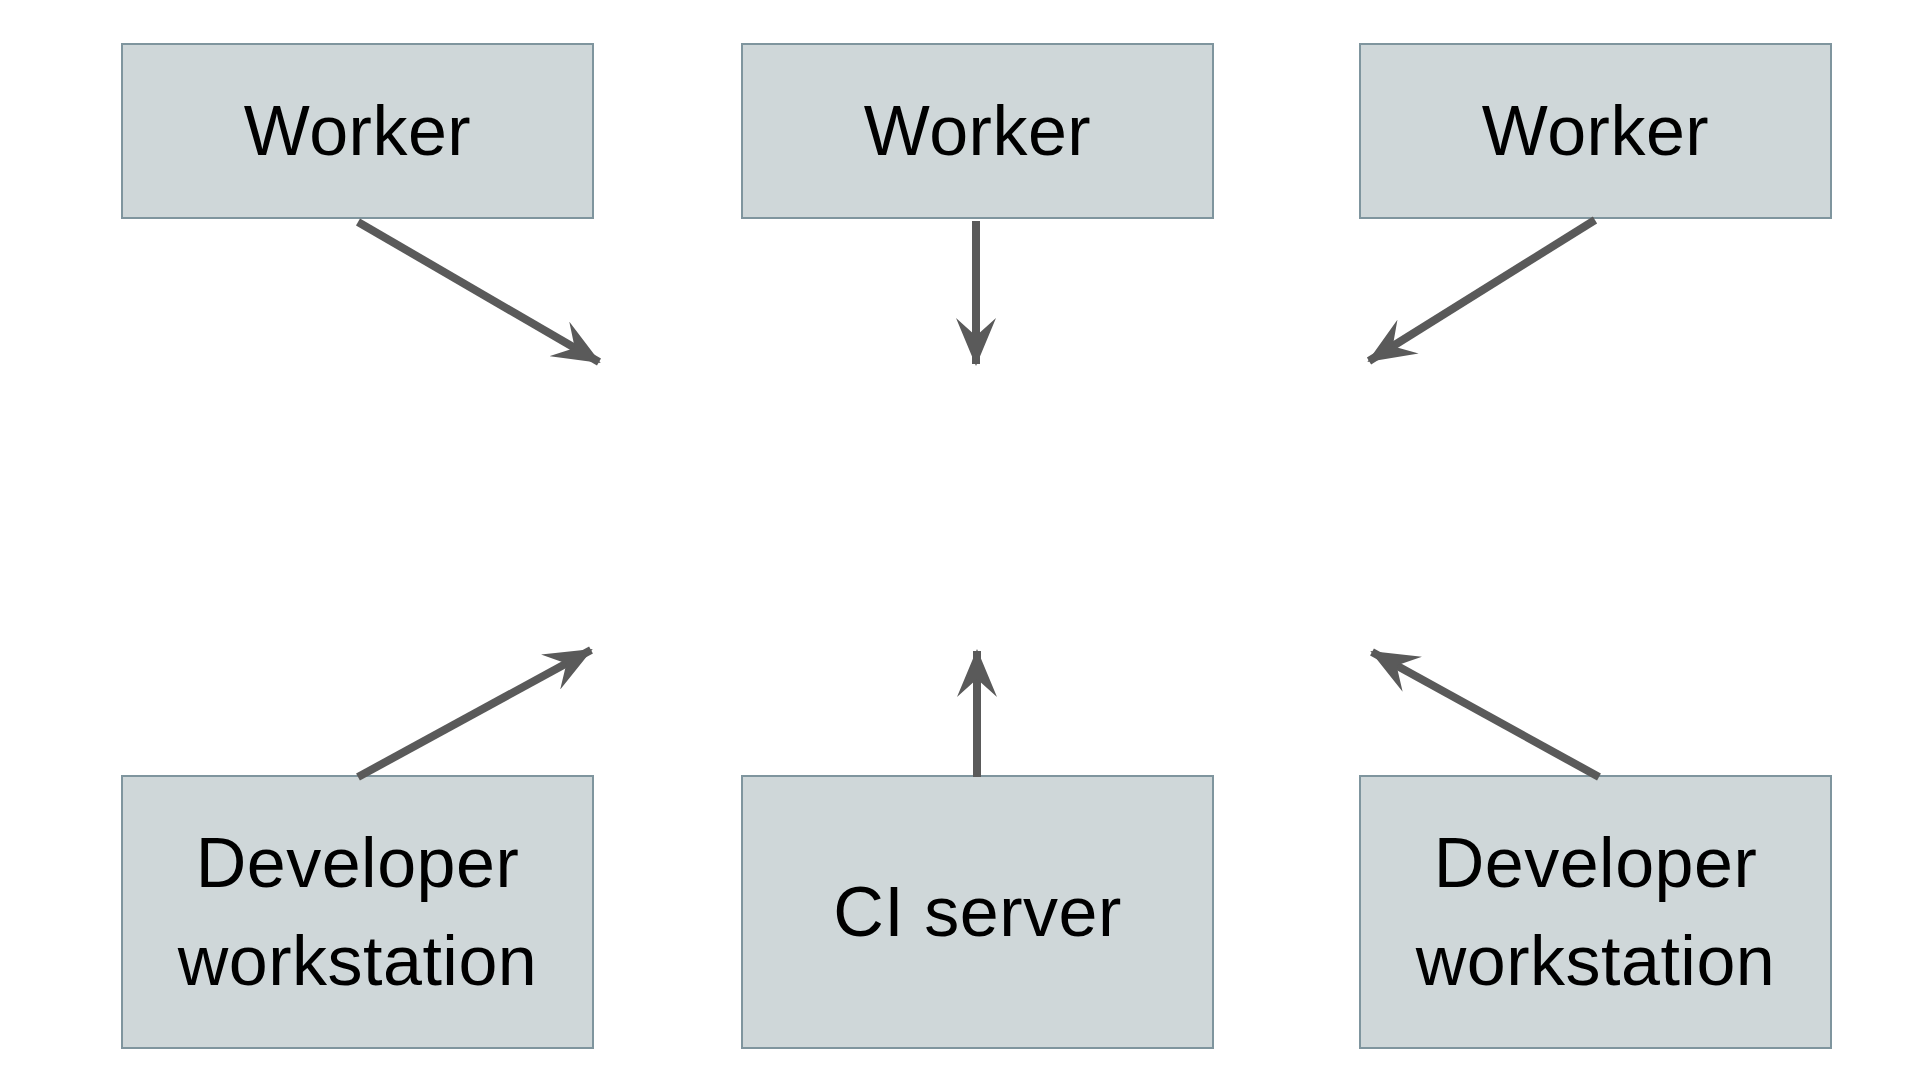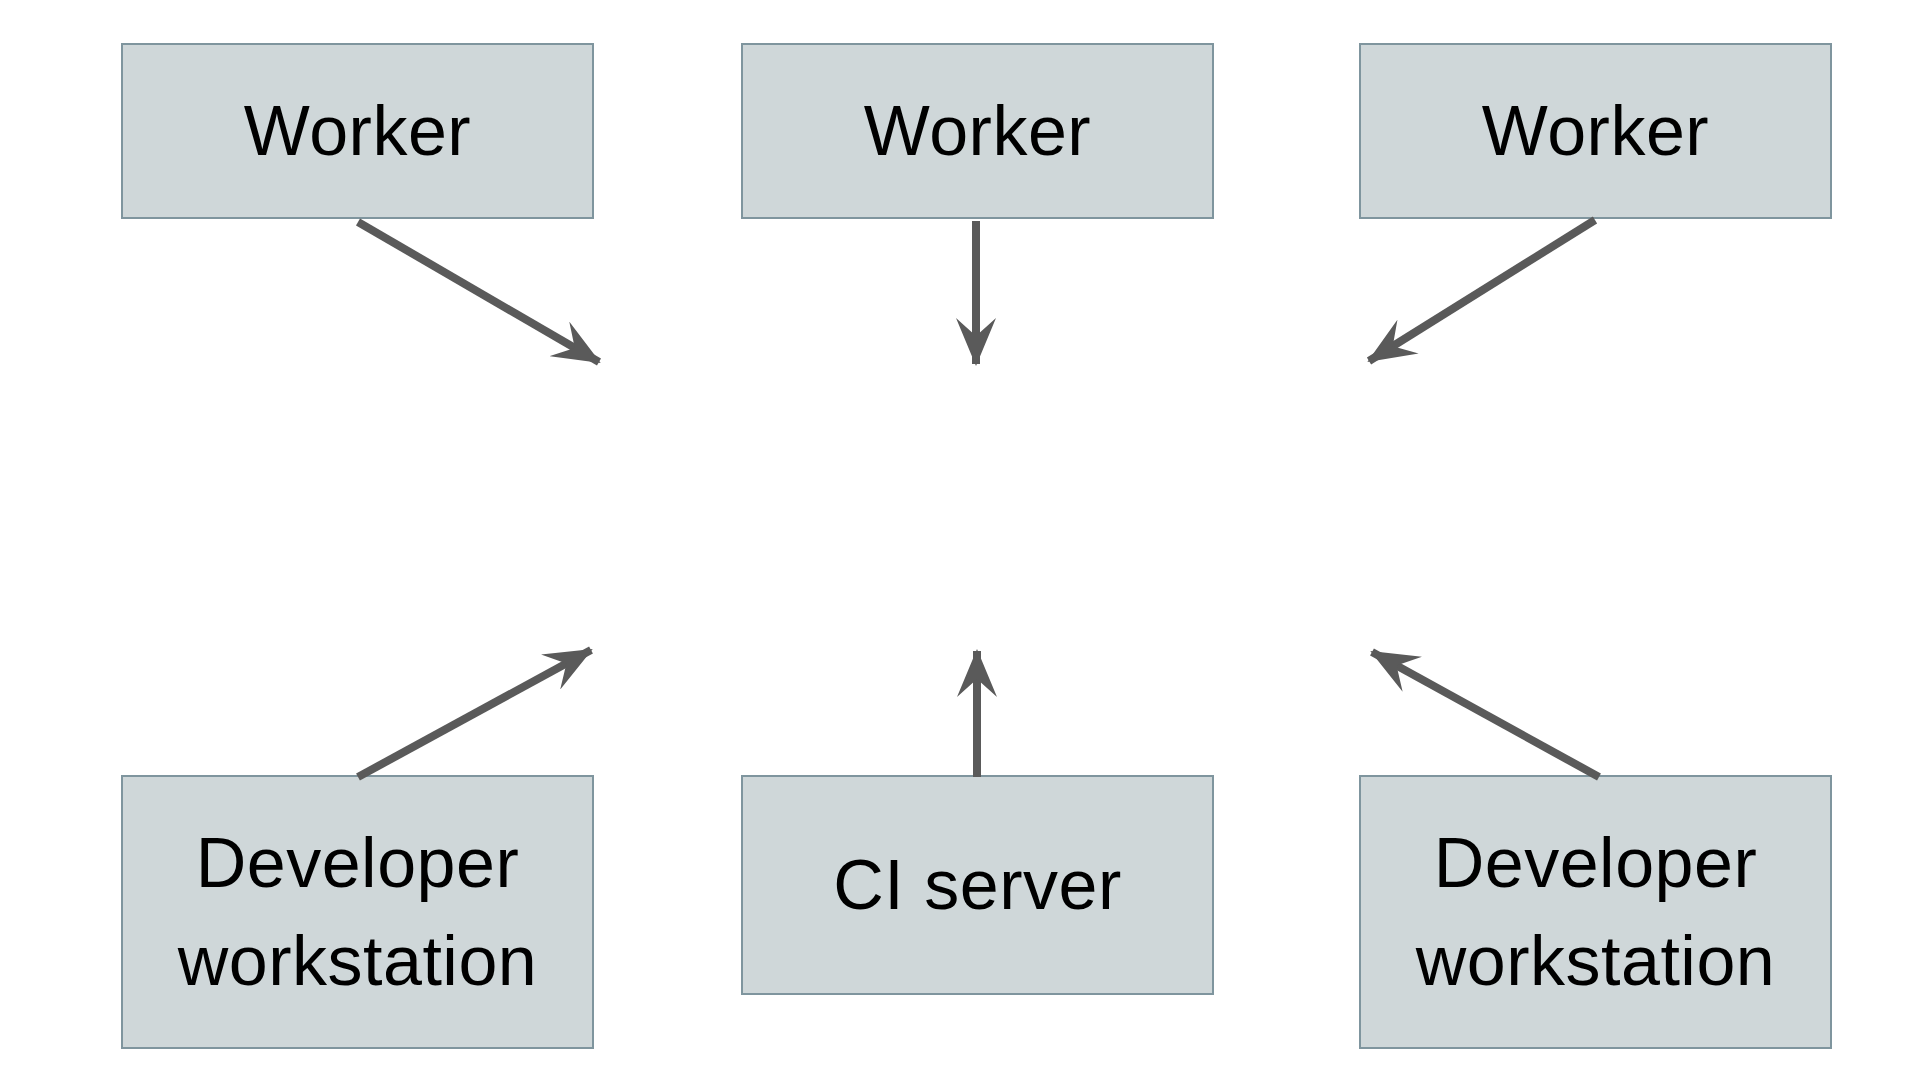--- a/index.html
+++ b/index.html
@@ -31,21 +31,21 @@
     letter-spacing: 0.5px;
   }
   
   #n-worker-1 { left: 121px; top: 43px;  width: 473px; height: 176px; }
   #n-worker-2 { left: 741px; top: 43px;  width: 473px; height: 176px; }
   #n-worker-3 { left: 1359px; top: 43px; width: 473px; height: 176px; }
   
   #n-build-master { left: 594px; top: 368px; width: 766px; height: 277px; }
   
   #n-dev-left  { left: 121px;  top: 775px; width: 473px; height: 274px; }
-  #n-ci-server { left: 741px;  top: 775px; width: 473px; height: 220px; }
+  #n-ci-server { left: 741px;  top: 775px; width: 473px; height: 274px; }
   #n-dev-right { left: 1359px; top: 775px; width: 473px; height: 274px; }
 
   .edges-layer {
     position: absolute;
     left: 0;
     top: 0;
     width: 1910px;
     height: 1090px;
     pointer-events: none;
   }

